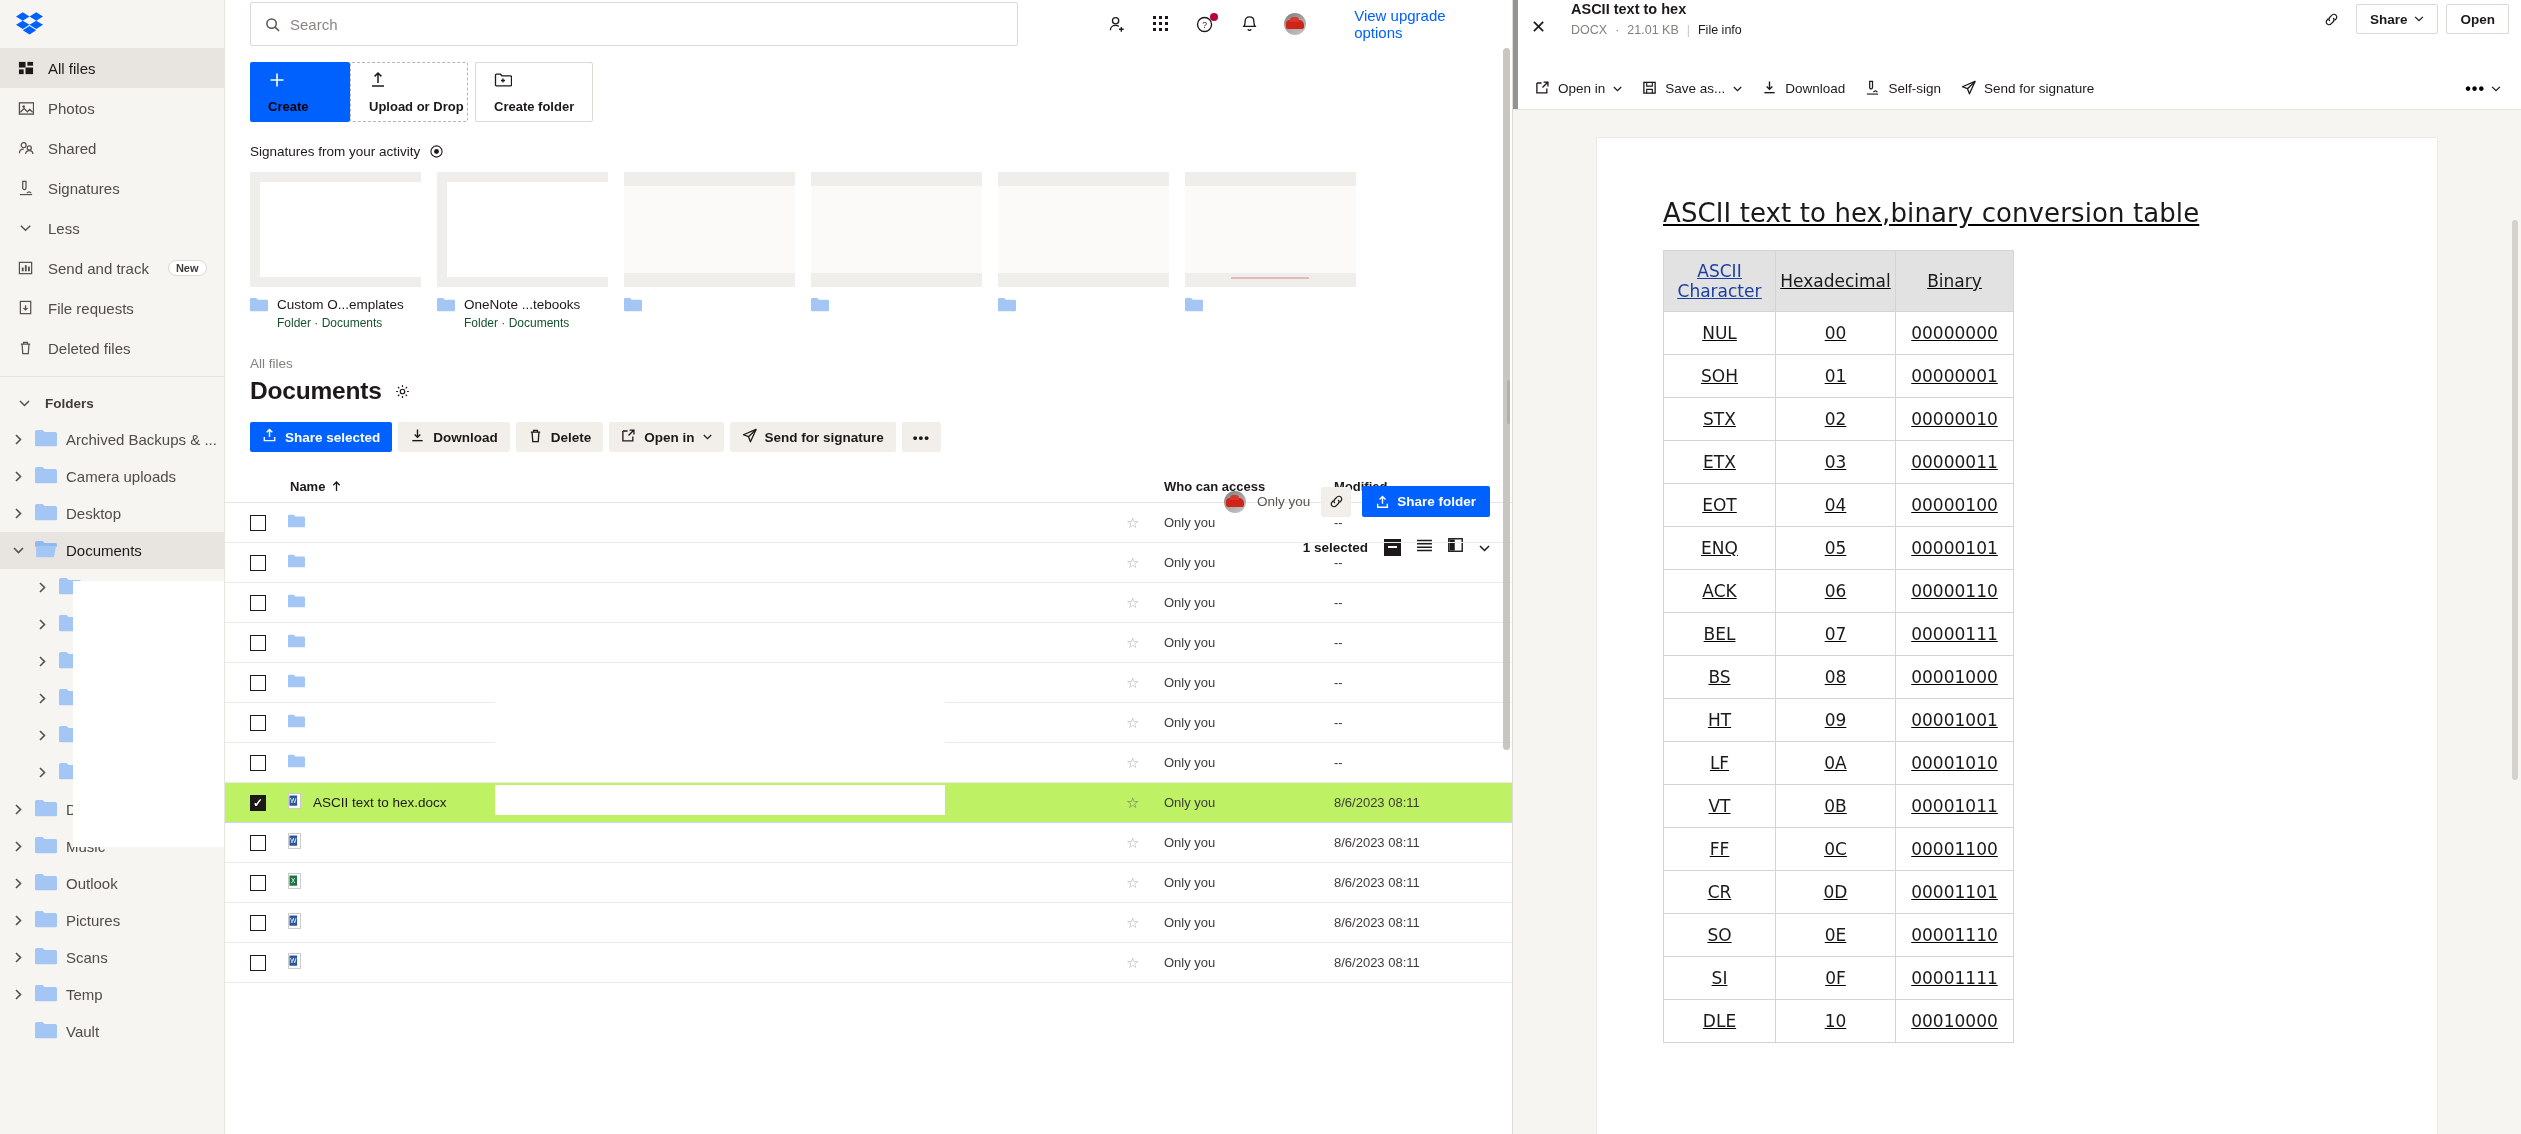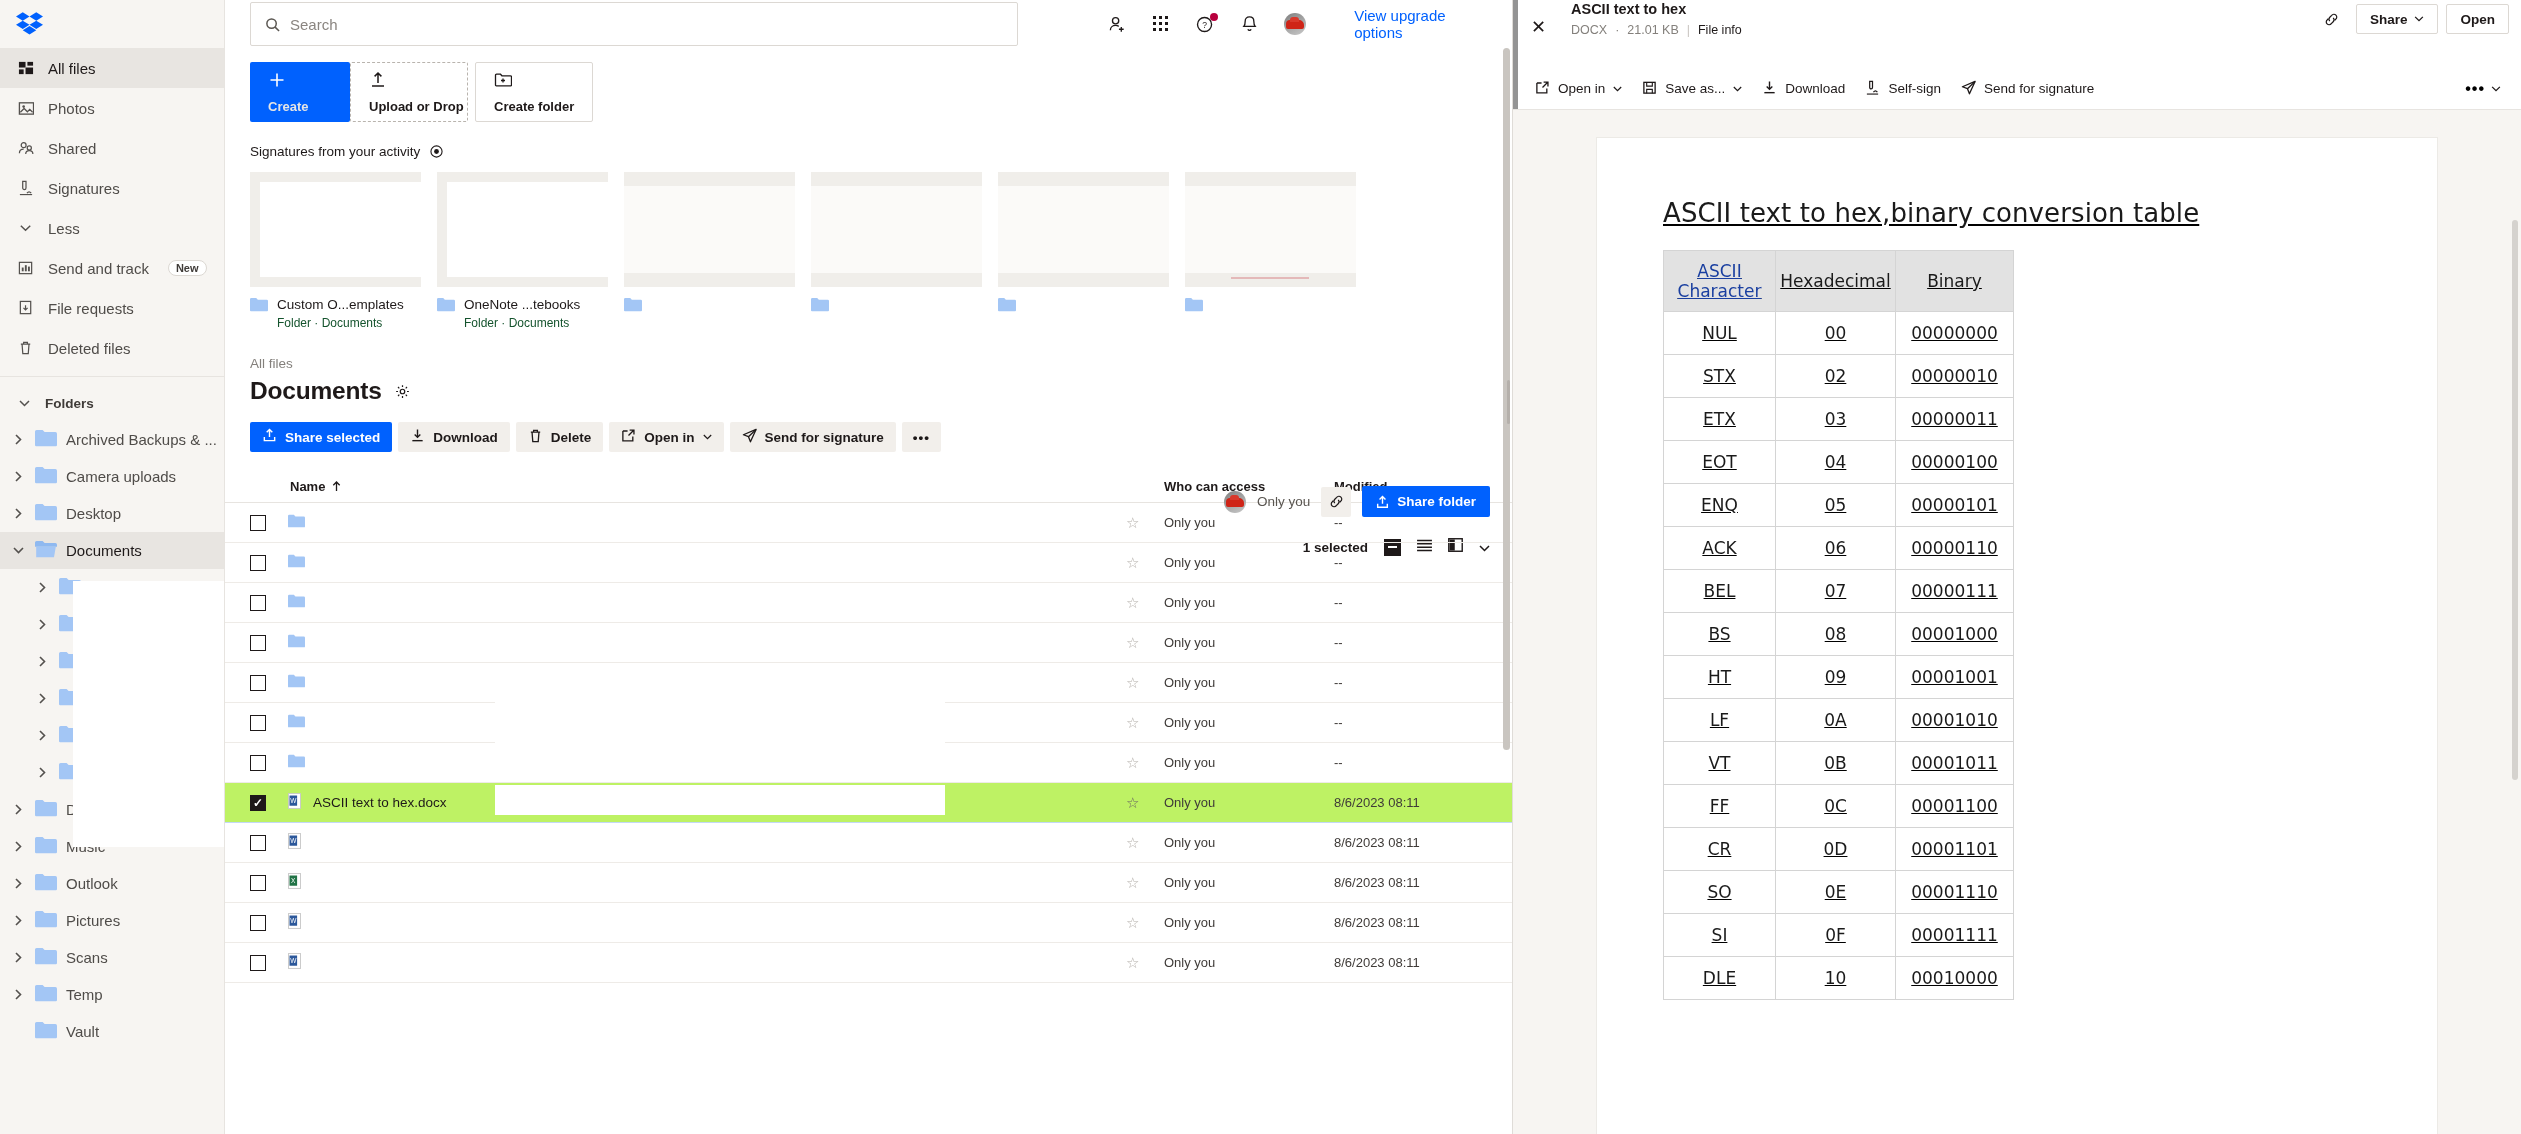--- a/index.html
+++ b/index.html
@@ -94,21 +94,21 @@
   }
   .upgrade-link { color:#0061fe; font-size:15px; margin-left: 22px; cursor:pointer; }
 
   
   .create-row { display:flex; gap: 0px; padding: 14px 0 0 25px; }
   .cbtn {
     width: 98px; height: 60px; border-radius:2px;
     display:flex; flex-direction:column; justify-content:center; gap:7px;
     padding-left: 18px; font-size:13px; font-weight:700; cursor:pointer;
   }
-  .cbtn.primary { background:#0061fe; color:#e5e5e5; width: 100px; }
+  .cbtn.primary { background:#0061fe; color:#000000; width: 100px; }
   .cbtn.dashed { border:1px dashed #b9b4ae; color:#1e1919; width: 118px; }
   .cbtn.solid { border:1px solid #dcd8d3; color:#1e1919; width: 118px; margin-left:7px;}
 
   .sugg-title {
     display:flex; align-items:center; gap:10px;
     padding: 22px 0 0 25px; font-size:13.5px; color:#1e1919;
   }
   .cards { display:flex; gap:16px; padding: 13px 0 0 25px; }
   .card { width: 171px; }
   .card-thumb { height: 115px; background:#f0eeea; position:relative; overflow:hidden;}
@@ -1111,20 +1111,25 @@
               <th class="c2">Binary</th>
             </tr>
           </thead>
           <tbody id="ascii-body">
               <tr>
                 <td class="c0">NUL</td>
                 <td class="c1">00</td>
                 <td class="c2">00000000</td>
               </tr>
               <tr>
+                <td class="c0">SOH</td>
+                <td class="c1">01</td>
+                <td class="c2">00000001</td>
+              </tr>
+              <tr>
                 <td class="c0">STX</td>
                 <td class="c1">02</td>
                 <td class="c2">00000010</td>
               </tr>
               <tr>
                 <td class="c0">ETX</td>
                 <td class="c1">03</td>
                 <td class="c2">00000011</td>
               </tr>
               <tr>

